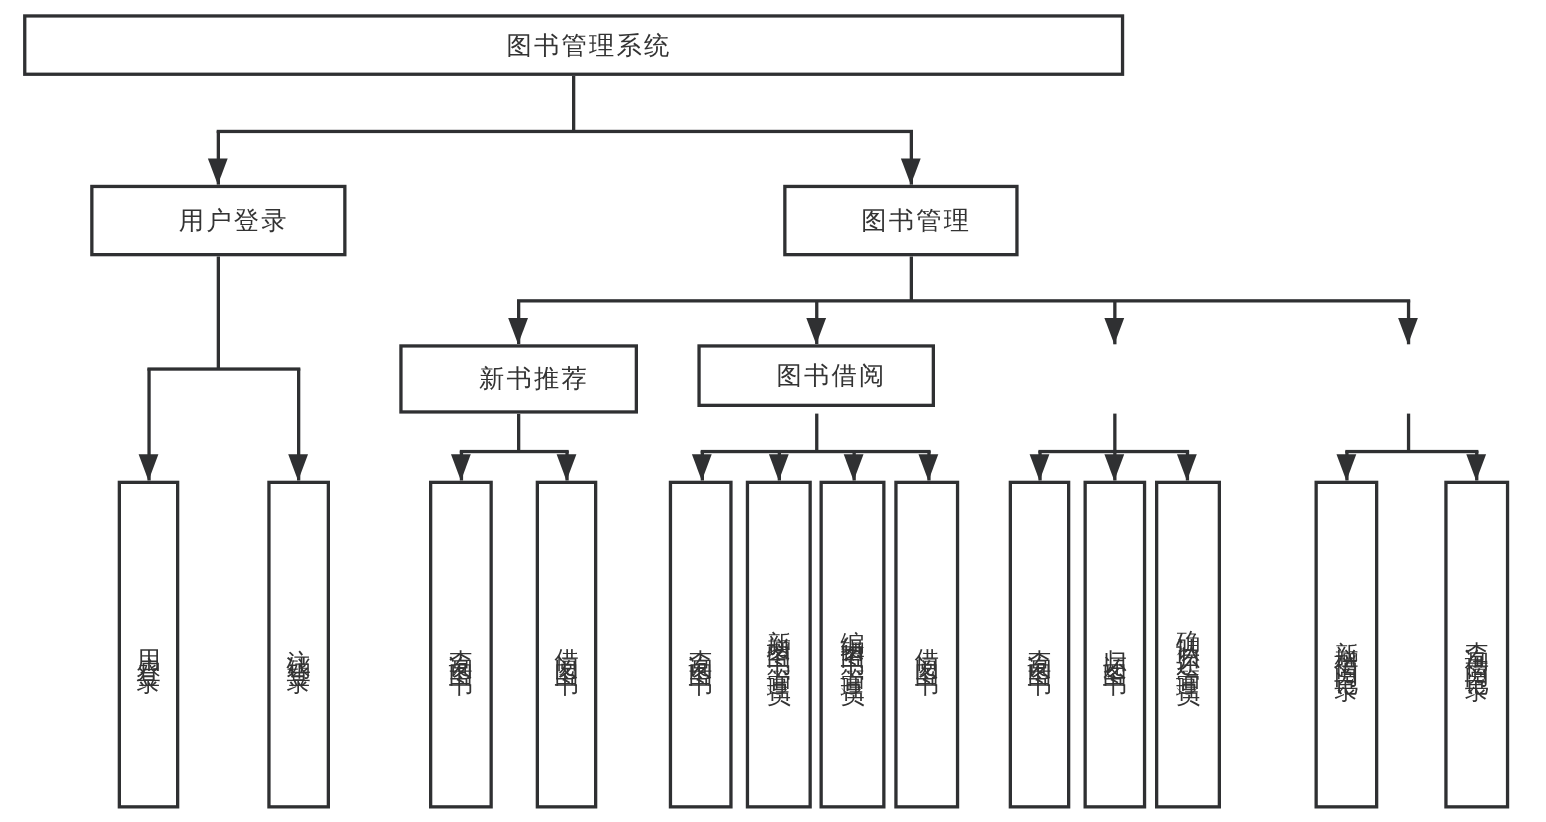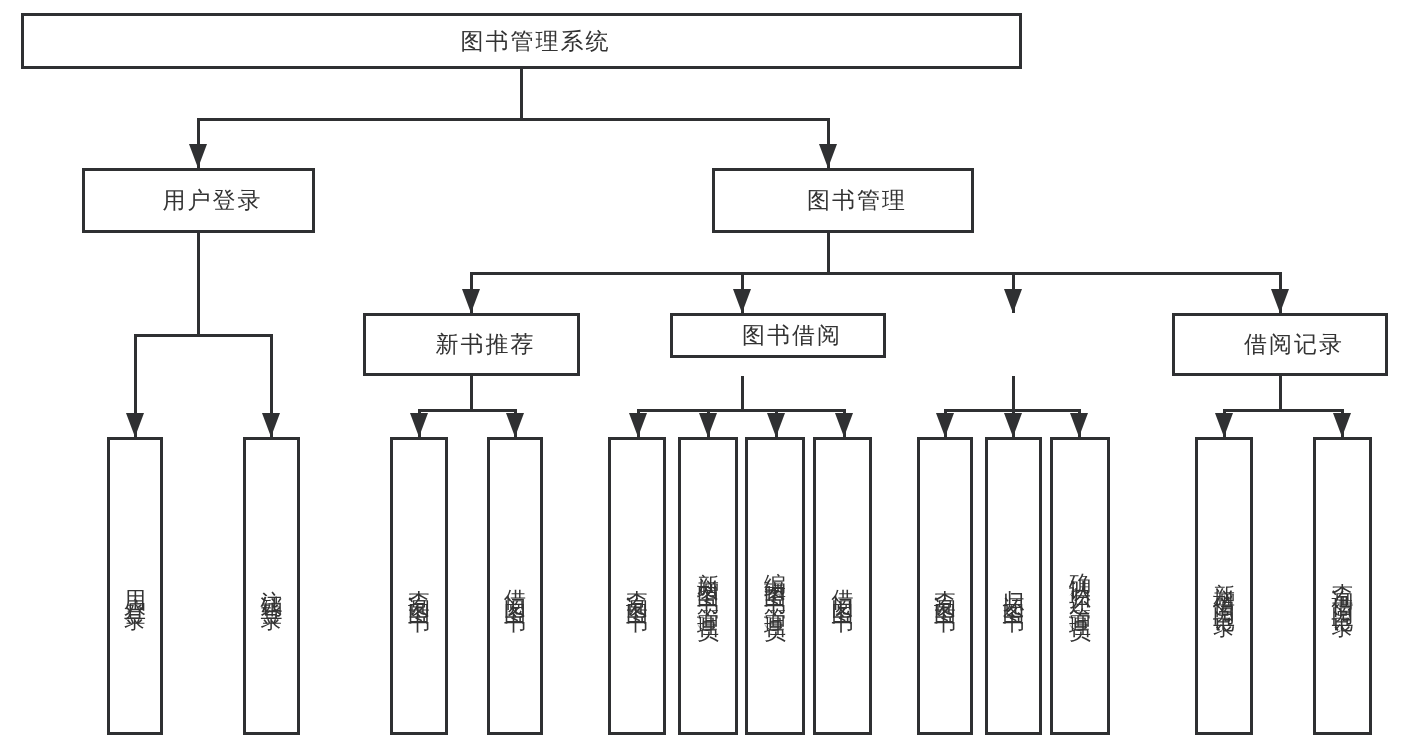--- a/index.html
+++ b/index.html
@@ -140,32 +140,29 @@
   <div class="arrow" style="left:1215px; top:413px;"></div>
   <div class="arrow" style="left:1333px; top:413px;"></div>
 
   <div class="node" style="left:21px; top:13px; width:1001px; height:56px;">
     <span>图书管理系统</span>
   </div>
 
   <div class="node" style="left:82px; top:168px; width:233px; height:65px;">
     <span>用户登录</span>
   </div>
-  <div class="node" style="left:712px; top:168px; width:262px; height:65px;">
+  <div class="node" style="left:712px; top:168px; width:214px; height:65px;">
     <span>图书管理</span>
   </div>
 
   <div class="node" style="left:363px; top:313px; width:217px; height:63px;">
     <span>新书推荐</span>
   </div>
-  <div class="node" style="left:634px; top:313px; width:216px; height:45px;margin-left:36px;">
+  <div class="node" style="left:634px; top:313px; width:216px; height:57px;">
     <span>图书借阅</span>
-  </div>
-  <div class="node" style="left:1172px; top:313px; width:216px; height:63px;">
-    <span>借阅记录</span>
   </div>
 
   <div class="leaf" style="left:107px; width:56px;">
     <span>用户登录</span>
   </div>
   <div class="leaf" style="left:243px; width:57px;">
     <span>注销登录</span>
   </div>
 
   <div class="leaf" style="left:390px; width:58px;">

